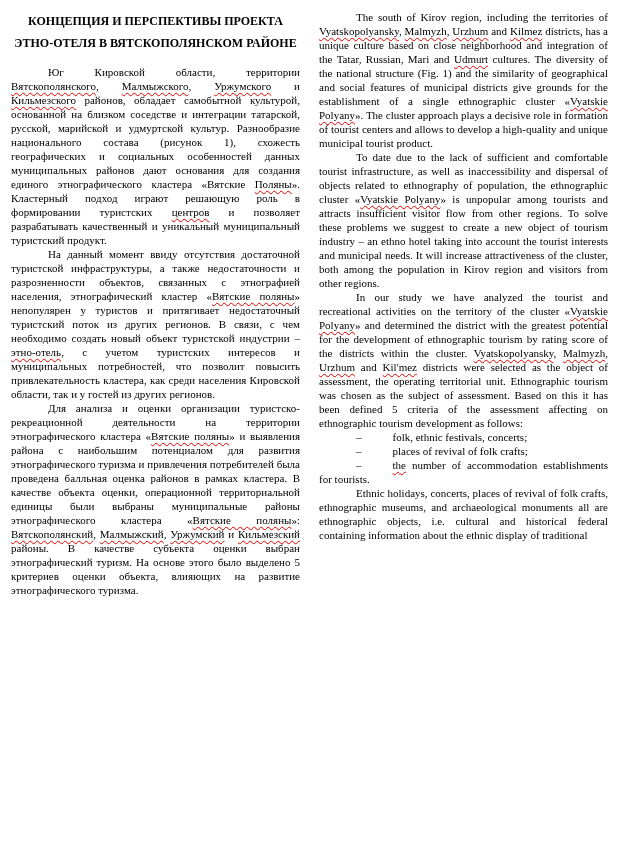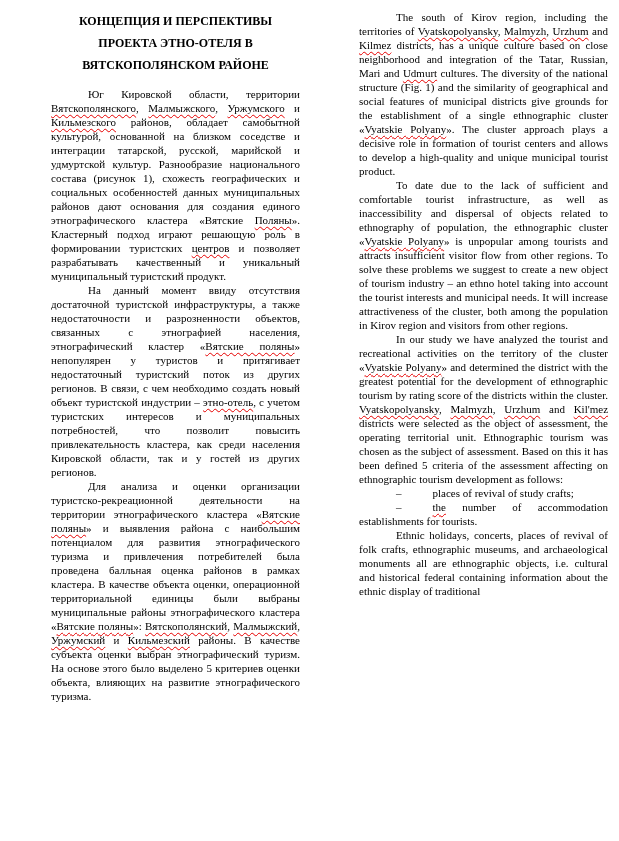--- a/index.html
+++ b/index.html
@@ -12,21 +12,21 @@
   }
   .page {
     display: flex;
     gap: 19px;
     padding: 10px 11px 0 11px;
     height: 100%;
     font-family: "Liberation Serif", serif;
     font-size: 11px;
     color: var(--text-color, #000000);
   }
-  .column { flex: 1 1 0; min-width: 0; margin-left: 40px; }
+  .column { flex: 1 1 0; min-width: 0; }
   .col-title {
     font-size: 12px;
     font-weight: bold;
     text-align: center;
     line-height: 22px;
     margin: 0 0 11px 0;
   }
   .para, .list-item {
     margin: 0;
     text-align: justify;
@@ -53,18 +53,19 @@
         <p class="para"><span>Юг Кировской области, территории </span><span class="misspell">Вятскополянского</span><span>, </span><span class="misspell">Малмыжского</span><span>, </span><span class="misspell">Уржумского</span><span> и </span><span class="misspell">Кильмезского</span><span> районов, обладает самобытной культурой, основанной на близком соседстве и интеграции татарской, русской, марийской и удмуртской культур. Разнообразие национального состава (рисунок 1), схожесть географических и социальных особенностей данных муниципальных районов дают основания для создания единого этнографического кластера «Вятские </span><span class="misspell">Поляны</span><span>». Кластерный подход играют решающую роль в формировании туристских </span><span class="misspell">центров</span><span> и позволяет разрабатывать качественный и уникальный муниципальный туристский продукт.</span></p>
         <p class="para"><span>На данный момент ввиду отсутствия достаточной туристской инфраструктуры, а также недостаточности и разрозненности объектов, связанных с этнографией населения, этнографический кластер «</span><span class="misspell">Вятские поляны</span><span>» непопулярен у туристов и притягивает недостаточный туристский поток из других регионов. В связи, с чем необходимо создать новый объект туристской индустрии – </span><span class="misspell">этно-отель</span><span>, с учетом туристских интересов и муниципальных потребностей, что позволит повысить привлекательность кластера, как среди населения Кировской области, так и у гостей из других регионов.</span></p>
         <p class="para"><span>Для анализа и оценки организации туристско-рекреационной деятельности на территории этнографического кластера «</span><span class="misspell">Вятские поляны</span><span>» и выявления района с наибольшим потенциалом для развития этнографического туризма и привлечения потребителей была проведена балльная оценка районов в рамках кластера. В качестве объекта оценки, операционной территориальной единицы были выбраны муниципальные районы этнографического кластера «</span><span class="misspell">Вятские поляны</span><span>»: </span><span class="misspell">Вятскополянский</span><span>, </span><span class="misspell">Малмыжский</span><span>, </span><span class="misspell">Уржумский</span><span> и </span><span class="misspell">Кильмезский</span><span> районы. В качестве субъекта оценки выбран этнографический туризм. На основе этого было выделено 5 критериев оценки объекта, влияющих на развитие этнографического туризма.</span></p>
       </div>
   </section>
   <section class="column">
     <div class="col-body">
         <p class="para"><span>The south of Kirov region, including the territories of </span><span class="misspell">Vyatskopolyansky</span><span>, </span><span class="misspell">Malmyzh</span><span>, </span><span class="misspell">Urzhum</span><span> and </span><span class="misspell">Kilmez</span><span> districts, has a unique culture based on close neighborhood and integration of the Tatar, Russian, Mari and </span><span class="misspell">Udmurt</span><span> cultures. The diversity of the national structure (Fig. 1) and the similarity of geographical and social features of municipal districts give grounds for the establishment of a single ethnographic cluster «</span><span class="misspell">Vyatskie Polyany</span><span>». The cluster approach plays a decisive role in formation of tourist centers and allows to develop a high-quality and unique municipal tourist product.</span></p>
         <p class="para"><span>To date due to the lack of sufficient and comfortable tourist infrastructure, as well as inaccessibility and dispersal of objects related to ethnography of population, the ethnographic cluster «</span><span class="misspell">Vyatskie Polyany</span><span>» is unpopular among tourists and attracts insufficient visitor flow from other regions. To solve these problems we suggest to create a new object of tourism industry – an ethno hotel taking into account the tourist interests and municipal needs. It will increase attractiveness of the cluster, both among the population in Kirov region and visitors from other regions.</span></p>
         <p class="para"><span>In our study we have analyzed the tourist and recreational activities on the territory of the cluster «</span><span class="misspell">Vyatskie Polyany</span><span>» and determined the district with the greatest potential for the development of ethnographic tourism by rating score of the districts within the cluster. </span><span class="misspell">Vyatskopolyansky</span><span>, </span><span class="misspell">Malmyzh</span><span>, </span><span class="misspell">Urzhum</span><span> and </span><span class="misspell">Kil'mez</span><span> districts were selected as the object of assessment, the operating territorial unit. Ethnographic tourism was chosen as the subject of assessment. Based on this it has been defined 5 criteria of the assessment affecting on ethnographic tourism development as follows:</span></p>
-        <p class="list-item"><span>–</span><span class="marker-gap"></span><span>places of revival of study crafts;</span></p>
+        <p class="list-item"><span>–</span><span class="marker-gap"></span><span>folk, ethnic festivals, concerts;</span></p>
+        <p class="list-item"><span>–</span><span class="marker-gap"></span><span>places of revival of folk crafts;</span></p>
         <p class="list-item"><span>–</span><span class="marker-gap"></span><span class="misspell">the</span><span> number of accommodation establishments for tourists.</span></p>
         <p class="para"><span>Ethnic holidays, concerts, places of revival of folk crafts, ethnographic museums, and archaeological monuments all are ethnographic objects, i.e. cultural and historical federal containing information about the ethnic display of traditional</span></p>
       </div>
   </section>
 </div>
 
 </body></html>

